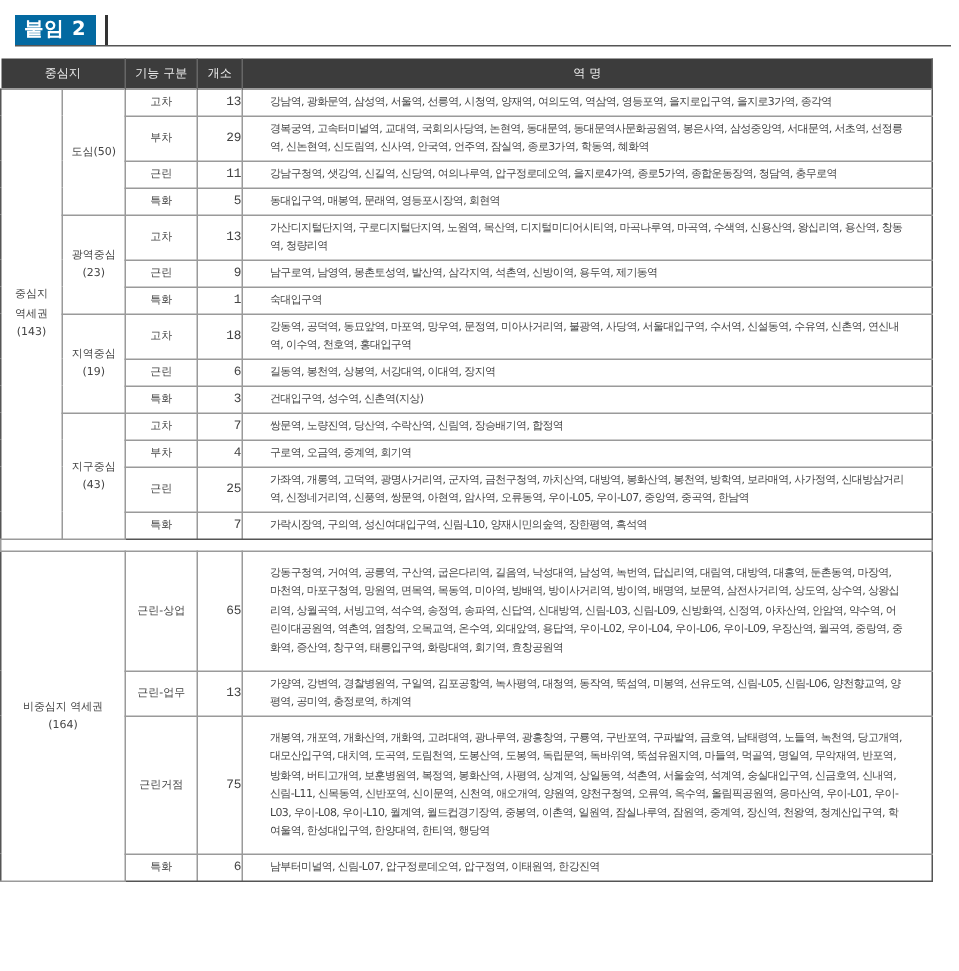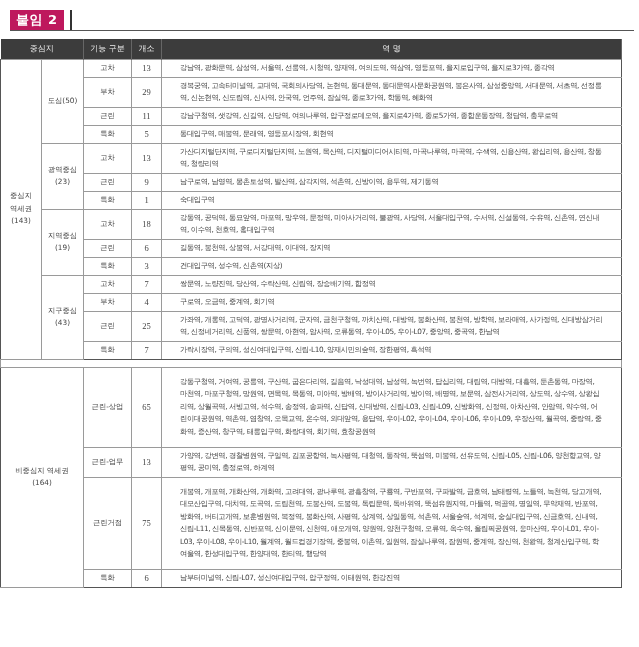--- a/index.html
+++ b/index.html
@@ -1,26 +1,26 @@
 <!DOCTYPE html>
 <html><head>
 <meta charset="utf-8">
 <style>
   * { box-sizing: border-box; margin: 0; padding: 0; }
   html, body { width: 639px; height: 647px; background: #ffffff; overflow: hidden; }
   body { font-family: "DejaVu Sans", "Liberation Sans", sans-serif; color: #333; position: relative; }
   .title-bar { position: absolute; left: 10px; top: 9px; width: 624px; height: 22px; display: flex; align-items: center; border-bottom: 1px solid #555; }
-  .badge { background: #be185d; color: #fff; font-weight: bold; font-size: 13px; height: 20px; line-height: 20px; padding: 0 6px; margin-bottom: -1px; letter-spacing: 0.5px; }
+  .badge { background: #0369a1; color: #fff; font-weight: bold; font-size: 13px; height: 20px; line-height: 20px; padding: 0 6px; margin-bottom: -1px; letter-spacing: 0.5px; }
   .title-sep { width: 2px; height: 20px; background: #333; margin: 0 8px 0 6px; }
   .title { font-size: 15px; font-weight: bold; color: #222; letter-spacing: -0.3px; white-space: nowrap; }
   table.main { position: absolute; left: 0; top: 39px; width: 621px; border-collapse: collapse; font-size: 7.3px; line-height: 12.5px; table-layout: fixed; }
   table.main th { background: #3c3c3c; color: #eee; font-weight: normal; height: 20px; font-size: 8px; border-right: 1px solid #666; }
   table.main td { border: 1px solid #9a9a9a; vertical-align: middle; color: #444; }
   .c-center { text-align: center; }
-  .c-num { text-align: center; font-family: Liberation Serif, serif; font-size: 8.5px; }
+  .c-num { text-align: right; font-family: Liberation Mono, monospace; font-size: 8.5px; }
   .c-list { padding: 2px 18px; letter-spacing: -0.4px; }
   .gap td { border: none; height: 8px; background: #fff; }
   table.main tr.last-block td { border-bottom: 1.5px solid #555; }
   .outer-left { border-left: 1.5px solid #555 !important; }
   .outer-right { border-right: 1.5px solid #555 !important; }
   .t2-top td { border-top: 1.5px solid #555; }
 </style>
 </head>
 <body>
 
@@ -158,16 +158,16 @@
       <td class="c-list outer-right">가양역, 강변역, 경찰병원역, 구일역, 김포공항역, 녹사평역, 대청역, 동작역, 뚝섬역, 미봉역, 선유도역, 신림-L05, 신림-L06, 양천향교역, 양평역, 공미역, 충정로역, 하계역</td>
     </tr>
     <tr>
       <td class="c-center" style="height:92px">근린거점</td>
       <td class="c-num">75</td>
       <td class="c-list outer-right">개봉역, 개포역, 개화산역, 개화역, 고려대역, 광나루역, 광흥창역, 구룡역, 구반포역, 구파발역, 금호역, 남태령역, 노들역, 녹천역, 당고개역, 대모산입구역, 대치역, 도곡역, 도림천역, 도봉산역, 도봉역, 독립문역, 독바위역, 뚝섬유원지역, 마들역, 먹골역, 명일역, 무악재역, 반포역, 방화역, 버티고개역, 보훈병원역, 복정역, 봉화산역, 사평역, 상계역, 상일동역, 석촌역, 서울숲역, 석계역, 숭실대입구역, 신금호역, 신내역, 신림-L11, 신목동역, 신반포역, 신이문역, 신천역, 애오개역, 양원역, 양천구청역, 오류역, 옥수역, 올림픽공원역, 응마산역, 우이-L01, 우이-L03, 우이-L08, 우이-L10, 월계역, 월드컵경기장역, 중봉역, 이촌역, 일원역, 잠실나루역, 잠원역, 중계역, 장신역, 천왕역, 청계산입구역, 학여울역, 한성대입구역, 한양대역, 한티역, 행당역</td>
     </tr>
     <tr class="last-block">
       <td class="c-center" style="height:18px">특화</td>
       <td class="c-num">6</td>
-      <td class="c-list outer-right">남부터미널역, 신림-L07, 성신여대입구역, 압구정역, 이태원역, 한강진역</td>
+      <td class="c-list outer-right">남부터미널역, 신림-L07, 압구정로데오역, 압구정역, 이태원역, 한강진역</td>
     </tr>
   </tbody>
 </table>
 
 </body></html>

